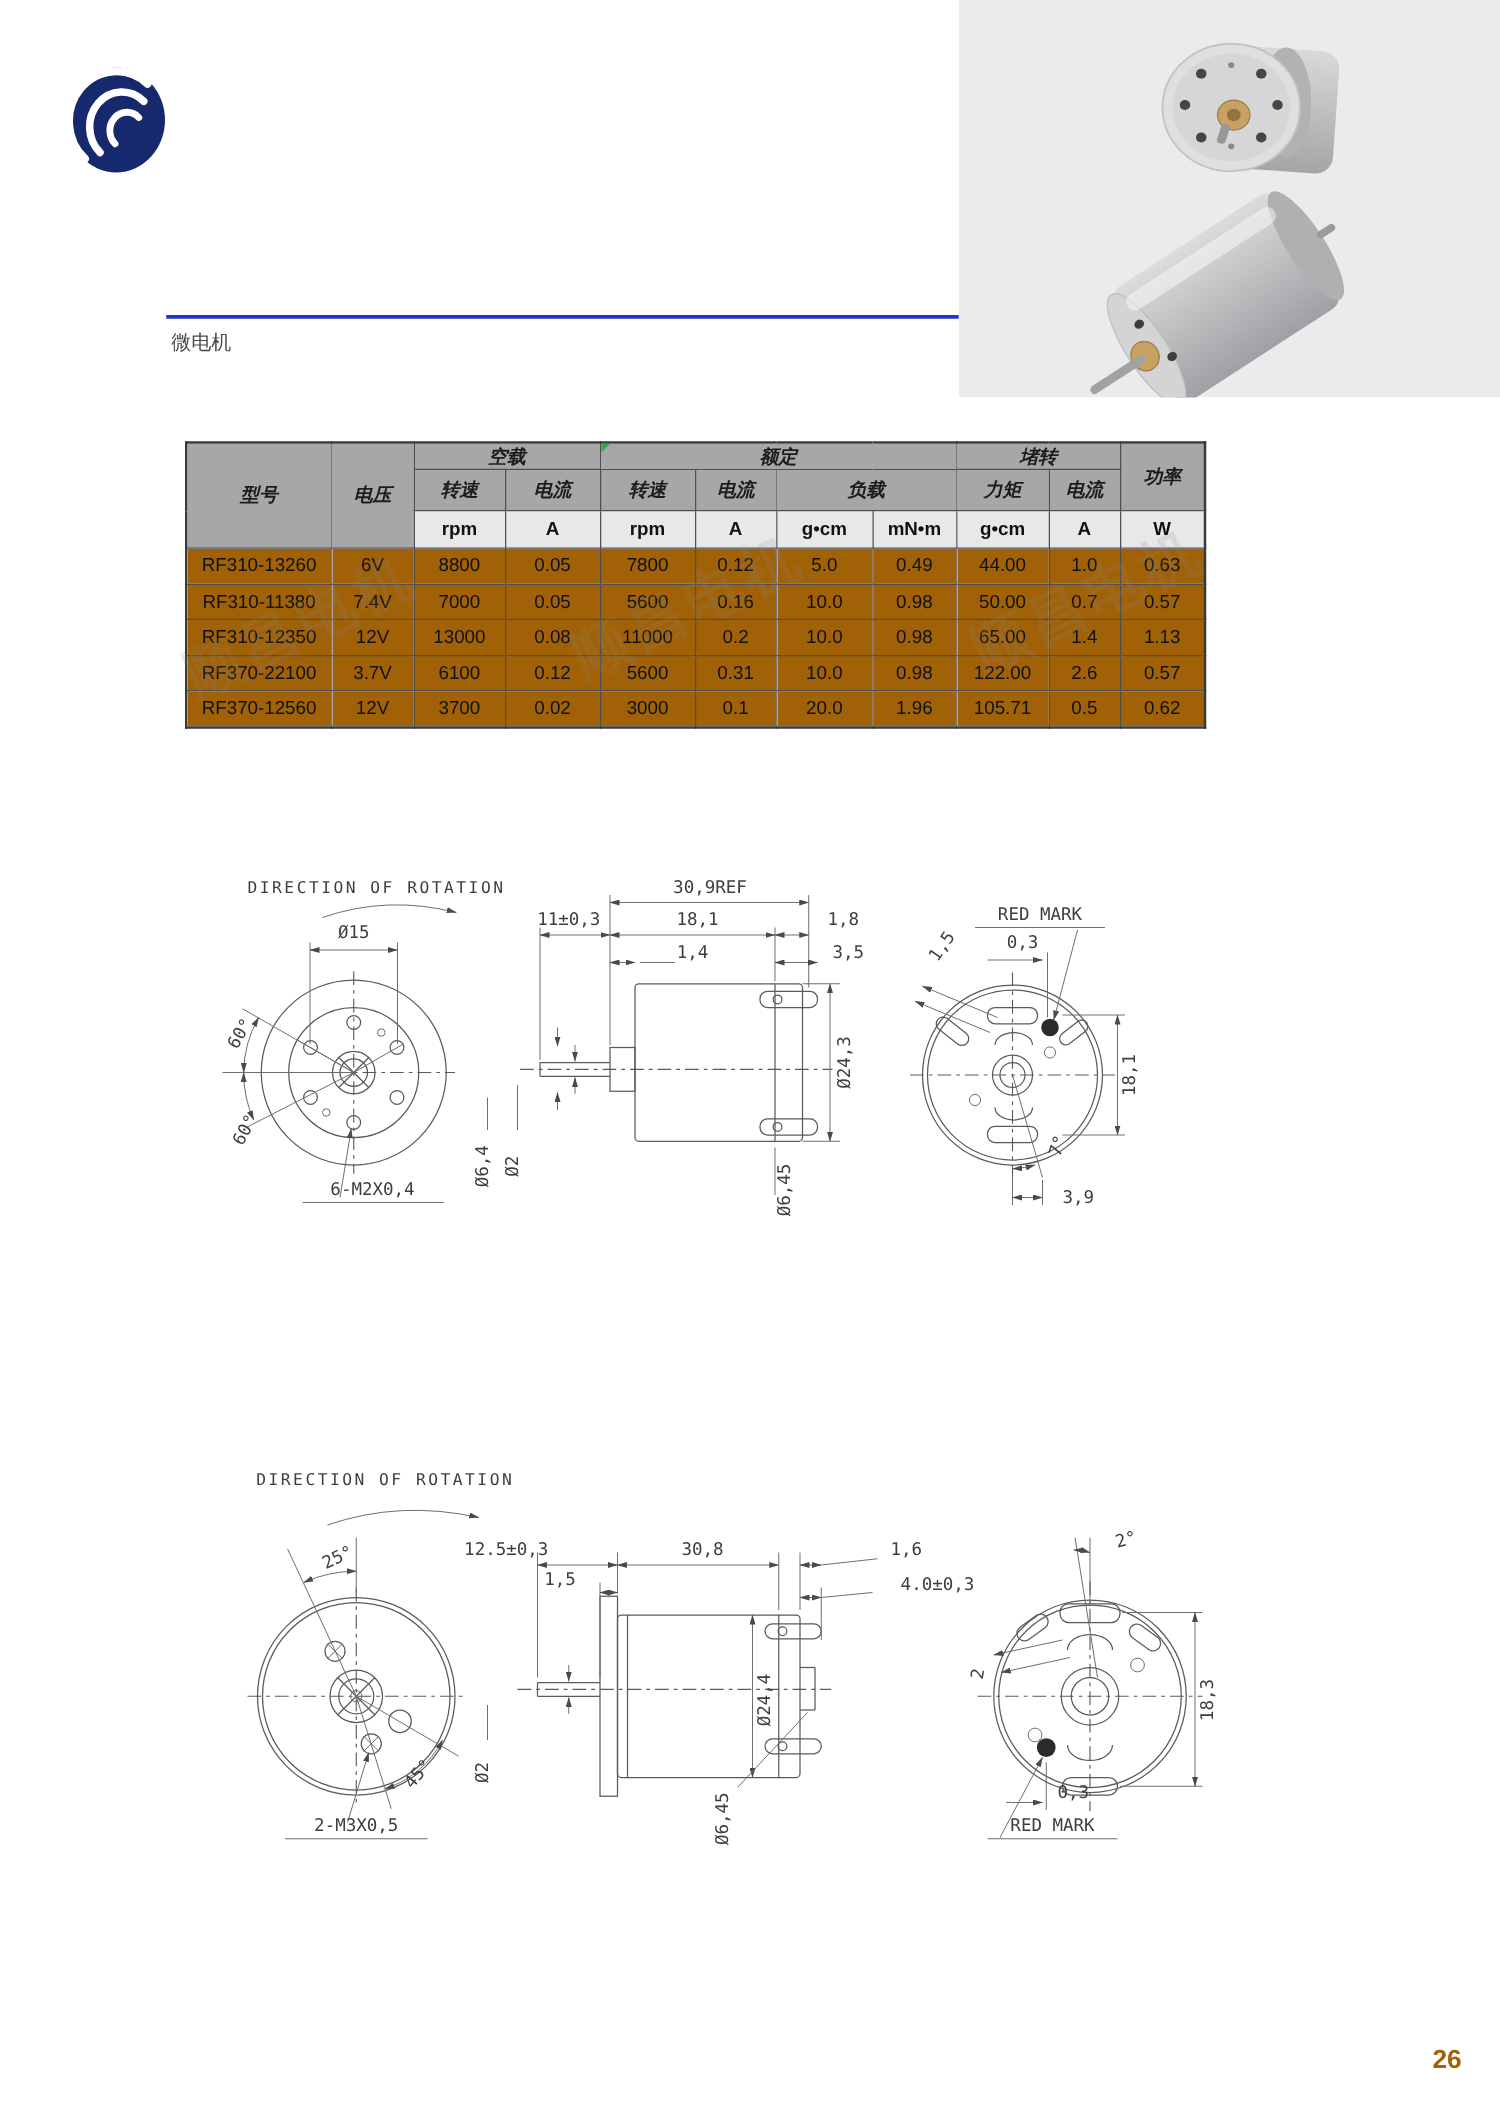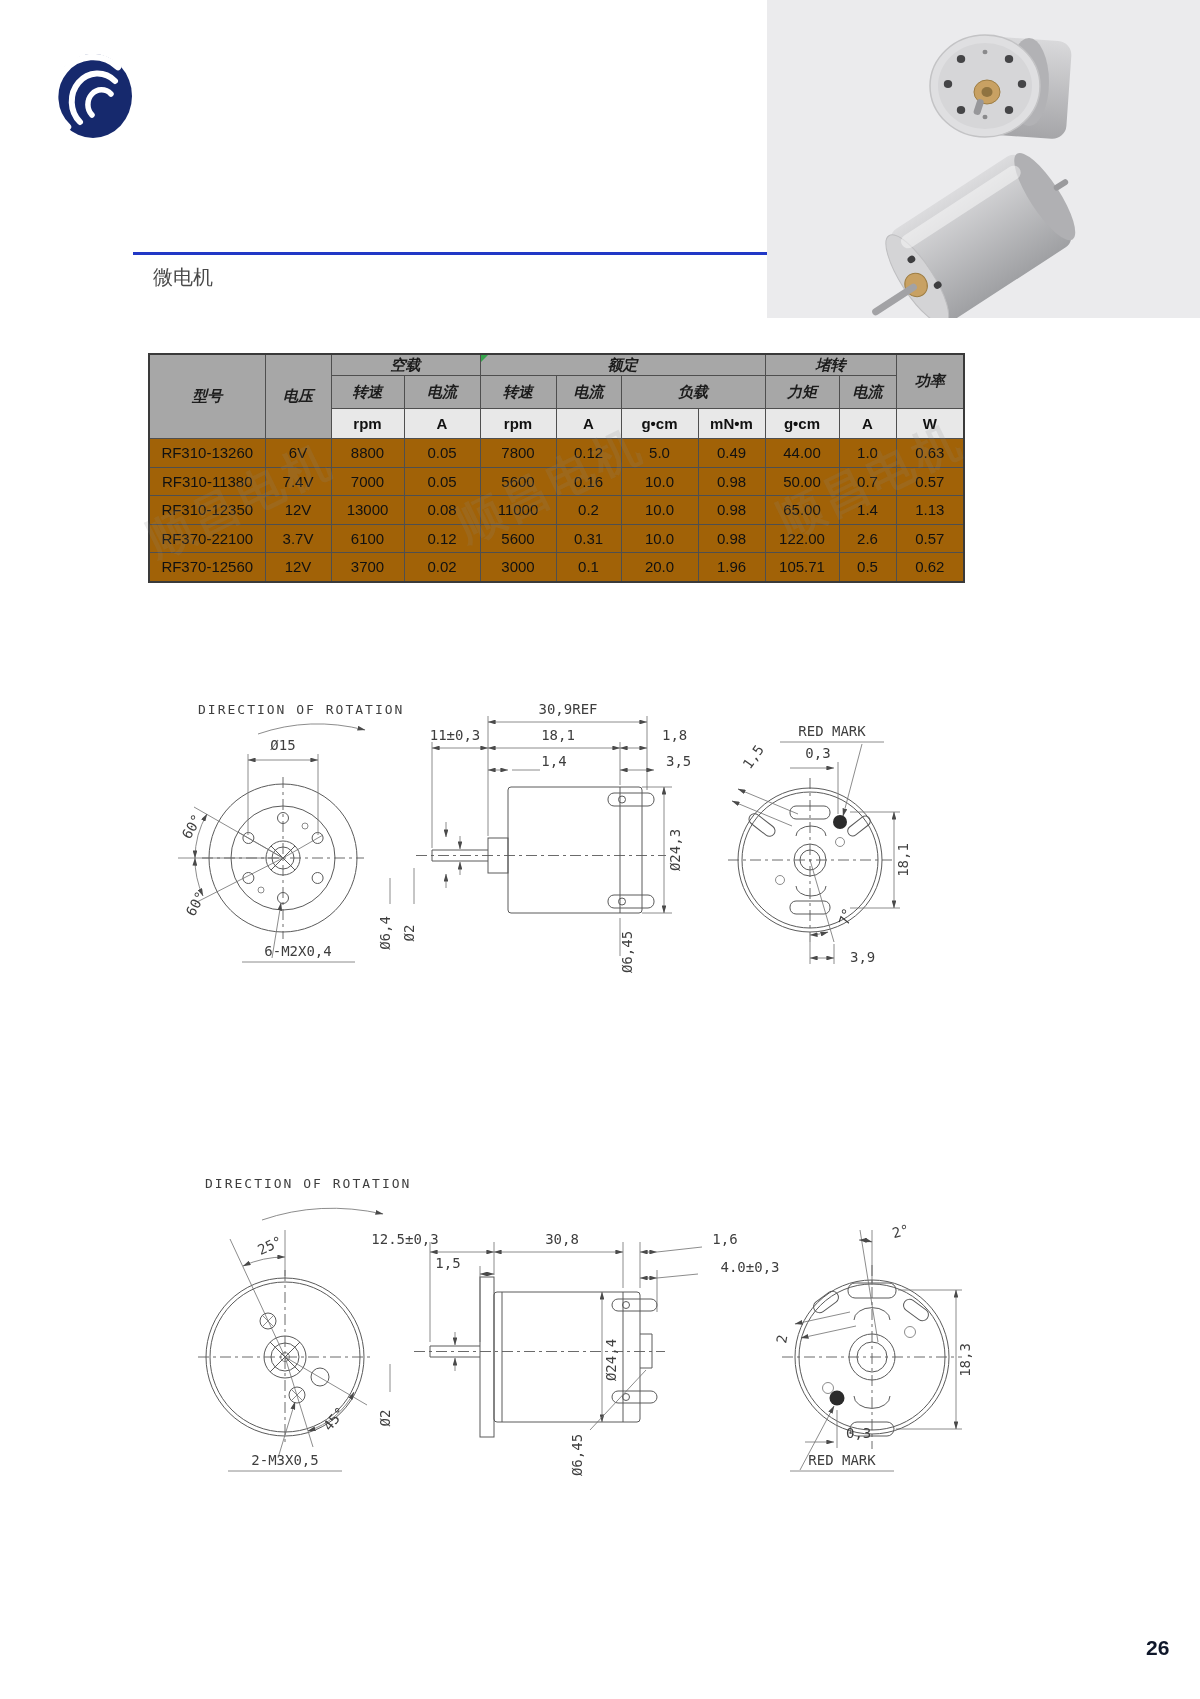--- a/index.html
+++ b/index.html
@@ -4,23 +4,23 @@
 <style>
   html,body{margin:0;padding:0;background:#fff;}
   .page{position:relative;width:1200px;height:1699px;background:#ffffff;overflow:hidden;
         font-family:"Liberation Sans",sans-serif;color:#222;}
   .abs{position:absolute;}
   
   .title{position:absolute;left:163px;font-weight:bold;color:#3d3d3f;font-size:58px;
          letter-spacing:0;line-height:1;}
   .t1{top:48px;} .t2{top:138px;}
   .rule{position:absolute;left:133px;top:252px;width:634px;height:3px;background:#2138c6;}
-  .subtitle{position:absolute;left:153px;top:264px;font-size:20px;color:#4a4a4a;}
+  .subtitle{position:absolute;left:137px;top:264px;font-size:16px;color:#4a4a4a;}
   .photo{position:absolute;left:767px;top:0;width:433px;height:318px;}
-  .pagenum{position:absolute;left:1146px;top:1636px;font-size:21px;color:#0f172a;font-weight:bold;}
+  .pagenum{position:absolute;left:1146px;top:1636px;font-size:21px;color:#a16207;font-weight:bold;}
   
   table.spec{position:absolute;left:148px;top:353px;width:815px;border-collapse:collapse;
              table-layout:fixed;font-size:15px;text-align:center;color:#111;
              border:2px solid #3a3a3a;}
   table.spec th,table.spec td{border:1px solid #4f4f4f;padding:0;overflow:hidden;white-space:nowrap;}
   tr.h1 th,tr.h2 th{background:#a7a7a7;font-weight:bold;color:#1c1c1c;font-style:italic;}
   tr.h1 th{height:20px;font-size:15px;}
   tr.h2 th{height:32px;}
   tr.hu td{height:29px;background:#e8e8e8;font-weight:bold;}
   tr.data td{height:27.5px;background:#a16207;font-weight:normal;}

